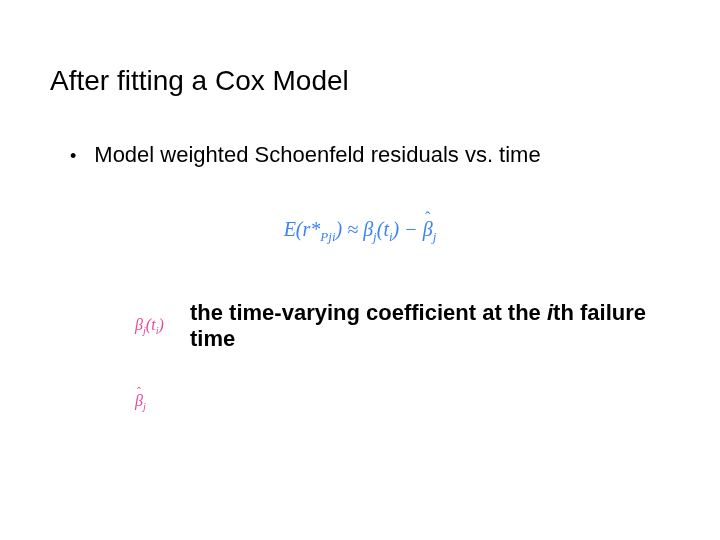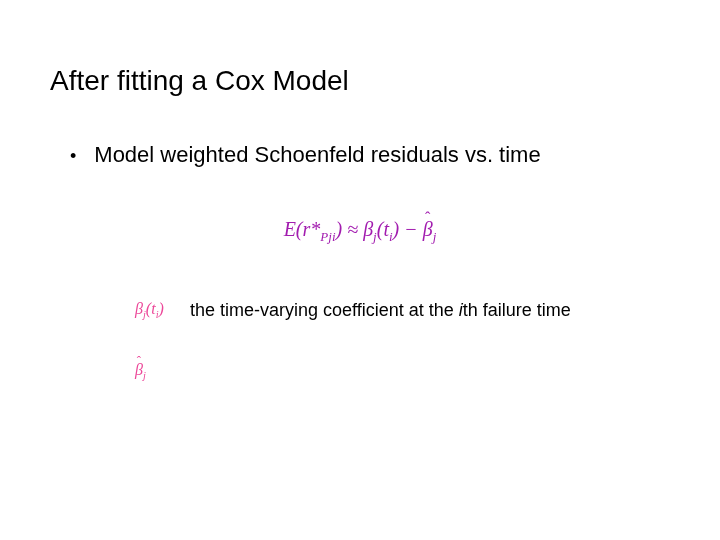--- a/index.html
+++ b/index.html
@@ -37,21 +37,21 @@
     font-size: 22px;
   }
   .equation-wrap {
     text-align: center;
     margin-bottom: 55px;
   }
   .equation {
     font-family: "Times New Roman", Times, serif;
     font-size: 20px;
     font-style: italic;
-    color: #a21caf;
+    color: #3b82f6;
     position: relative;
     display: inline-block;
   }
   .defs {
     margin-left: 85px;
   }
   .def-row {
     display: flex;
     align-items: center;
     margin-bottom: 40px;
@@ -59,21 +59,22 @@
   .def-sym {
     width: 55px;
     flex-shrink: 0;
     font-family: "Times New Roman", Times, serif;
     font-style: italic;
     font-size: 16px;
     color: #ec4899;
     position: relative;
   }
   .def-text {
-    font-size: 18px;
+    font-size: 22px;
+    font-weight: bold;
   }
   .ital {
     font-style: italic;
   }
   .sub {
     font-size: 0.65em;
     vertical-align: sub;
     font-style: italic;
   }
   .hat {

